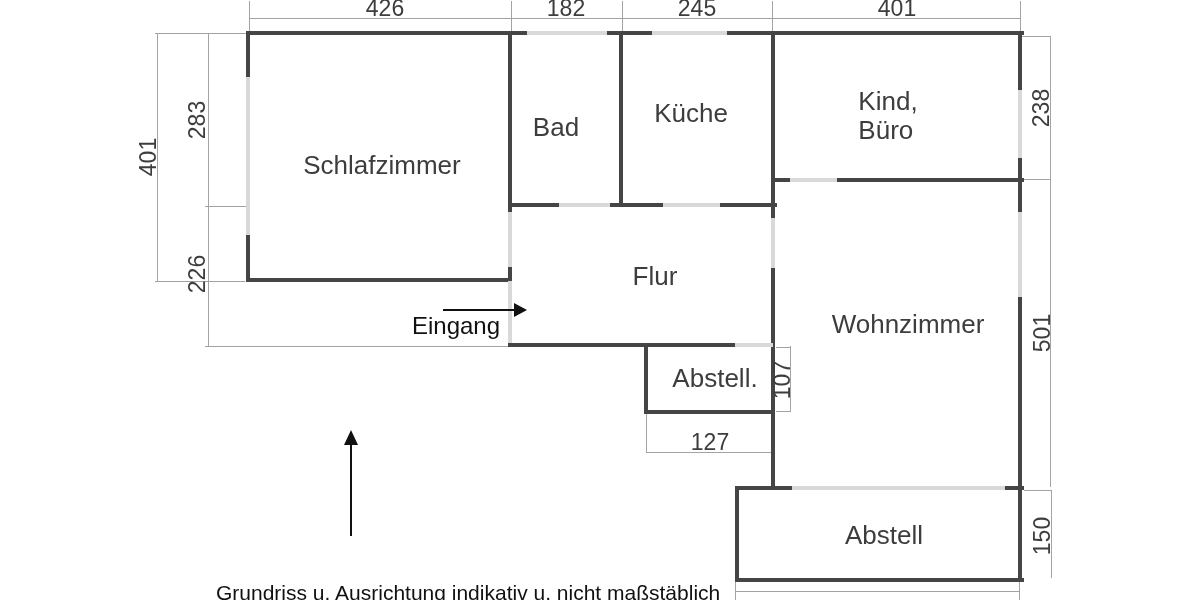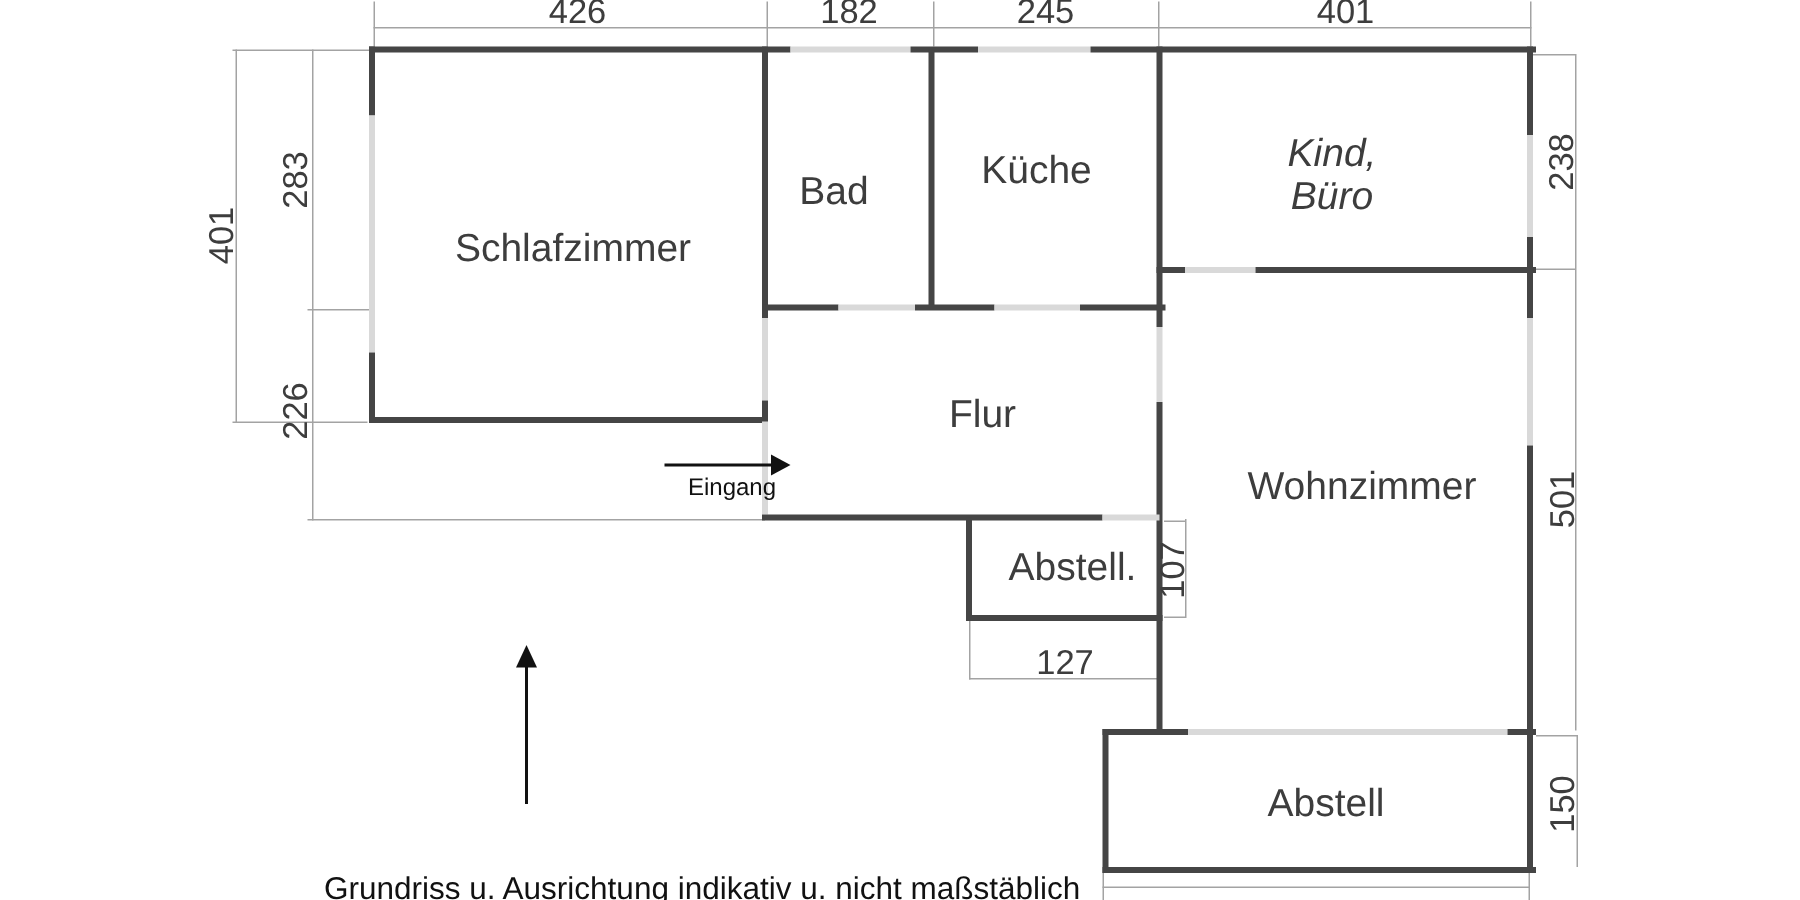--- a/index.html
+++ b/index.html
@@ -8,21 +8,21 @@
   .w{position:absolute;background:#454545;}   
   .g{position:absolute;background:#d9d9d9;}   
   .d{position:absolute;background:#a3a3a3;}   
   .lbl{position:absolute;transform:translate(-50%,-50%);color:#3d3d3d;font-size:26px;
        white-space:nowrap;line-height:1.1;}
   .dim{position:absolute;transform:translate(-50%,-50%);color:#3d3d3d;font-size:23px;
        white-space:nowrap;}
   .dimv{position:absolute;transform:translate(-50%,-50%) rotate(-90deg);color:#3d3d3d;
         font-size:23px;white-space:nowrap;}
   .ann{position:absolute;color:#111;white-space:nowrap;}
-  .center2{text-align:center;font-style:italic;}
+  .center2{}
   .shaft{position:absolute;background:#111;}
   .head-right{position:absolute;width:0;height:0;border-top:7px solid transparent;
               border-bottom:7px solid transparent;border-left:13px solid #111;}
   .head-up{position:absolute;width:0;height:0;border-left:7px solid transparent;
            border-right:7px solid transparent;border-bottom:15px solid #111;}
 </style>
 </head>
 <body>
 
 <div class="plan">
@@ -129,20 +129,20 @@
   <span class="dimv" style="left:148px;top:157px">401</span>
   <span class="dimv" style="left:197px;top:274px">226</span>
   <span class="dimv" style="left:1041px;top:108px">238</span>
   <span class="dimv" style="left:1042px;top:333px">501</span>
   <span class="dimv" style="left:1042px;top:536px">150</span>
   <span class="dimv" style="left:782px;top:380px">107</span>
   <span class="dim" style="left:710px;top:442px">127</span>
 
   <i class="shaft" style="left:443px;top:309px;width:73px;height:2px"></i>
   <i class="head-right" style="left:514px;top:303px"></i>
-  <span class="ann" style="left:488px;top:326px;transform:translate(-50%,-50%);font-size:16px">Eingang</span>
+  <span class="ann" style="left:456px;top:326px;transform:translate(-50%,-50%);font-size:24px">Eingang</span>
 
   <i class="shaft" style="left:350px;top:444px;width:2px;height:92px"></i>
   <i class="head-up" style="left:344px;top:430px"></i>
 
   <span class="ann" style="left:216px;top:581px;font-size:21px">Grundriss u. Ausrichtung indikativ u. nicht maßstäblich</span>
 
 </div>
 
 </body></html>

